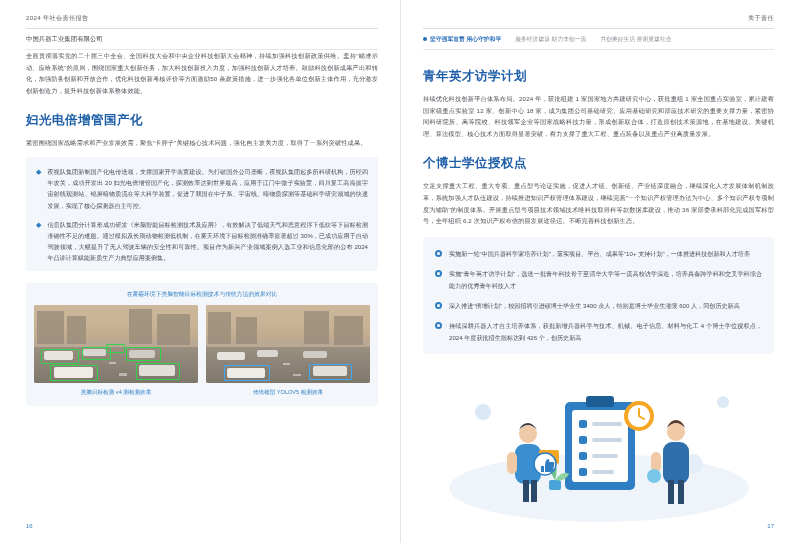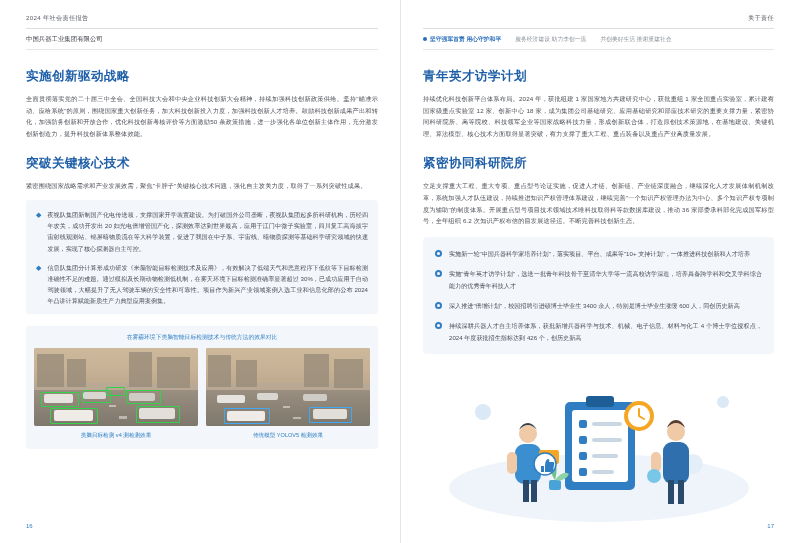--- a/index.html
+++ b/index.html
@@ -91,24 +91,23 @@
       <span class="t">2024 年社会责任报告</span>
       <span></span>
     </div>
     <div class="hdr-rule"></div>
 
     <div class="subhdr">
       <span class="company">中国兵器工业集团有限公司</span>
     </div>
     <div class="subrule"></div>
 
-    <h2 class="sec first">实施创新驱动战略</h2>
     <p class="body">全面贯彻落实党的二十届三中全会、全国科技大会和中央企业科技创新大会精神，持续加强科技创新政策供给。坚持"瞄准示动、应给系统"的原则，围绕国家重大创新任务，加大科技创新投入力度，加强科技创新人才培养。鼓励科技创新成果产出和转化，加强防务创新和开放合作，优化科技创新考核评价等方面激励50 条政策措施，进一步强化各单位创新主体作用，充分激发创新创造力，提升科技创新体系整体效能。</p>
 
-    <h2 class="sec">突破关键核心技术</h2>
+    <h2 class="sec">妇光电倍增管国产化</h2>
     <p class="body">紧密围绕国家战略需求和产业发展效需，聚焦"卡脖子"关键核心技术问题，强化自主攻关力度，取得了一系列突破性成果。</p>
 
     <div class="callout">
       <div class="cal-item">
         <span class="cal-mark">◆</span>
         <span class="cal-text">夜视队集团新制国产化电传送领，支撑国家开学装置建设。为打破国外公司垄断，夜视队集团起多所科研机构，历经四年攻关，成功开发出 20 妇光电倍增管国产化，探测效率达到世界最高，应用于江门中微子实验室，四川复工高海拔宇宙射线观测站、锦屏暗物质流在等大科学装置，促进了我国在中子系、宇宙线、暗物质探测等基础科学研究领域的快速发展，实现了核心探测器自主可控。</span>
       </div>
       <div class="cal-item">
         <span class="cal-mark">◆</span>
         <span class="cal-text">信息队集团分计算形成功研发《米脑智能目标检测技术及应用》，有效解决了低端天气和恶意程序下低纹等下目标检测准确性不足的难题。通过模拟及长期动物检测低机制，在雾天环境下目标检测准确率显著超过 30%，已成功应用于自动驾驶领域，大幅提升了无人驾驶车辆的安全性和可靠性。项目作为新兴产业领域案例入选工业和信息化部的公布 2024 年凸讲计算赋能新质生产力典型应用案例集。</span>
@@ -188,21 +187,21 @@
         <span class="active"><span class="dot"></span><span>坚守强军首责 用心守护和平</span></span>
         <span>服务经济建设 助力李创一流</span>
         <span>共创美好生活 推谢重建社会</span>
       </div>
     </div>
     <div class="subrule"></div>
 
     <h2 class="sec first">青年英才访学计划</h2>
     <p class="body">持续优化科技创新平台体系布局。2024 年，获批组建 1 家国家地方共建研究中心，获批重组 1 家全国重点实验室，累计建有国家级重点实验室 12 家、创新中心 18 家，成为集团公司基础研究、应用基础研究和部应技术研究的重要支撑力量，紧密协同科研院所、高等院校、科技领军企业等国家战略科技力量，形成创新联合体，打造原创技术策源地，在基地建设、关键机理、算法模型、核心技术方面取得显著突破，有力支撑了重大工程、重点装备以及重点产业高质量发展。</p>
 
-    <h2 class="sec">紧密协同科研院所</h2>
+    <h2 class="sec">个博士学位授权点</h2>
     <p class="body">立足支撑重大工程、重大专项、重点型号论证实施，促进人才链、创新链、产业链深度融合，继续深化人才发展体制机制改革，系统加强人才队伍建设，持续推进知识产权管理体系建设，继续完善"一个知识产权管理办法为中心、多个知识产权专项制度为辅助"的制度体系。开展重点型号项目技术领域技术唯科技取得科等款数据库建设，推动 36 家部委承科部化完成国军标型号，全年组织 6.2 次知识产权布信的目发展途径运。不断完善科技创新生态。</p>
 
     <div class="bcard">
       <div class="bitem">
         <span class="bdot"></span>
         <span class="btext">实施新一轮"中国兵器科学家培养计划"，落实项目、平台、成果等"10+ 支持计划"，一体推进科技创新和人才培养</span>
       </div>
       <div class="bitem">
         <span class="bdot"></span>
         <span class="btext">实施"青年英才访学计划"，选送一批青年科技骨干至清华大学等一流高校访学深造，培养具备跨学科和交叉学科综合能力的优秀青年科技人才</span>

